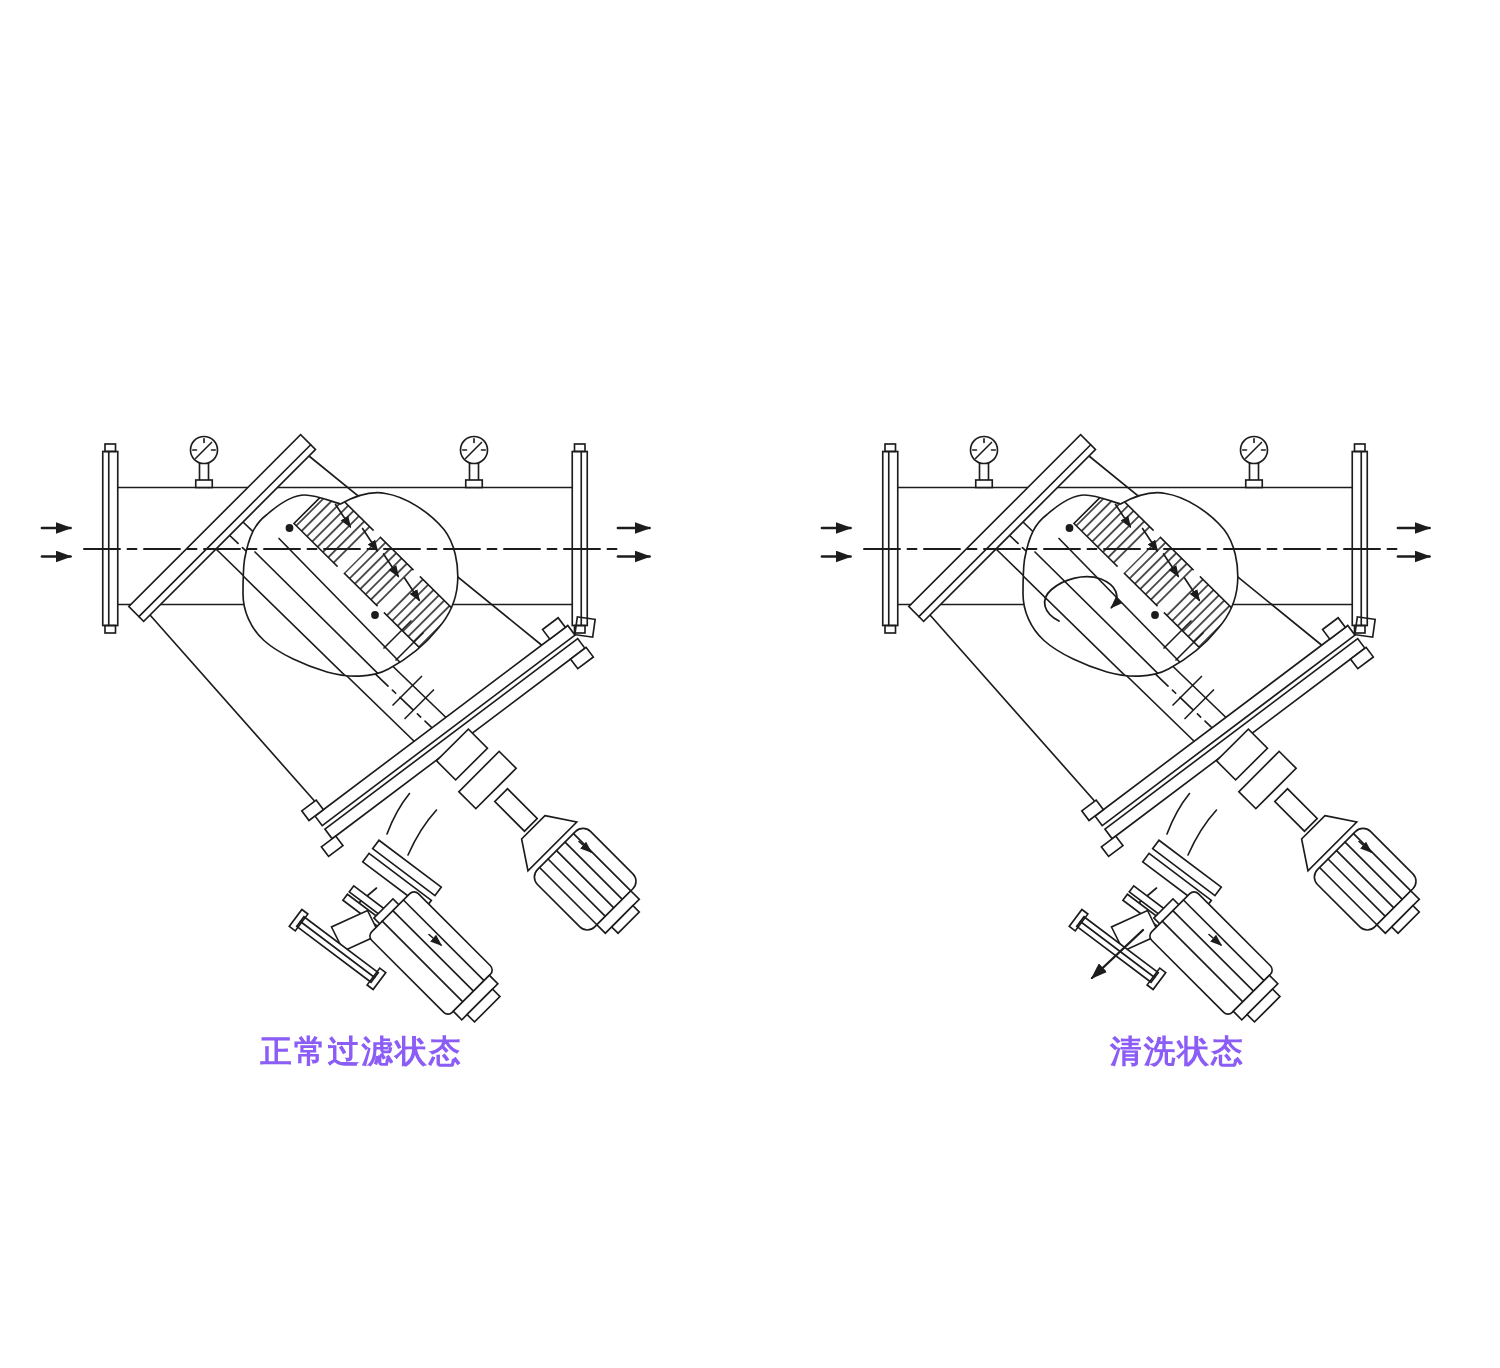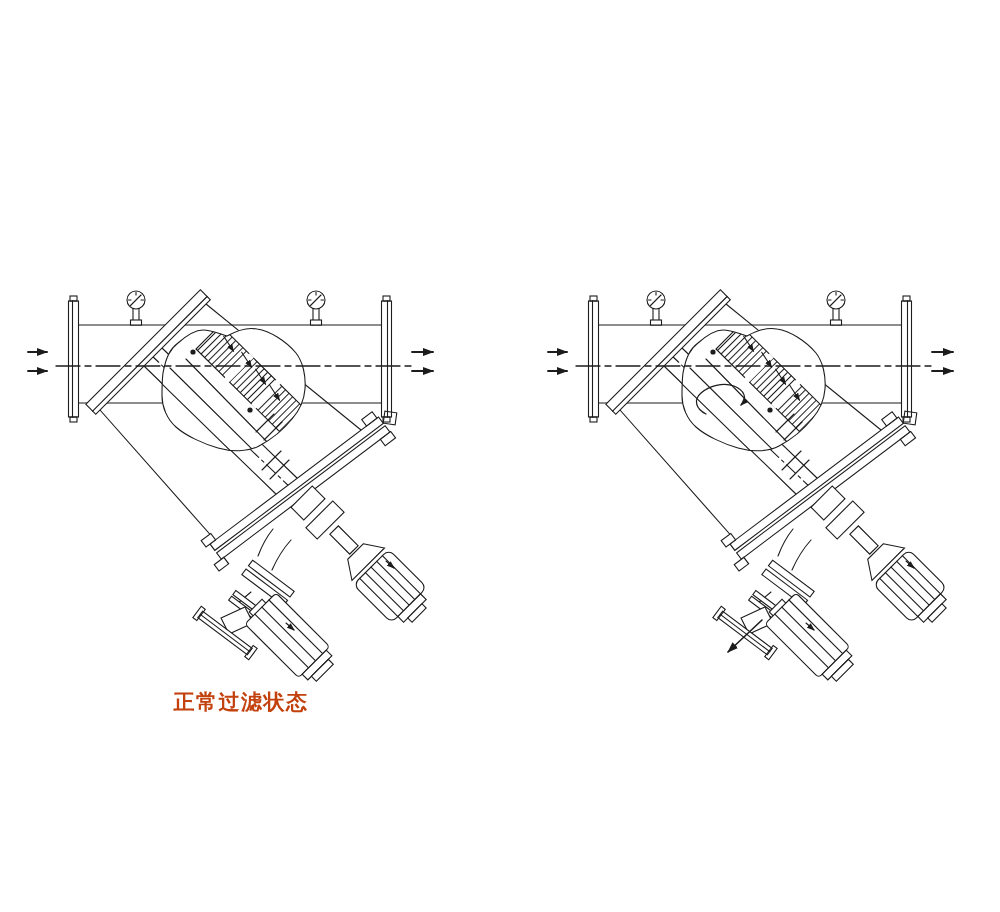--- a/index.html
+++ b/index.html
@@ -1,20 +1,20 @@
 <!DOCTYPE html>
 <html><head>
 <meta charset="utf-8">
 <style>
   html,body{margin:0;padding:0;background:#fff;}
   .canvas{position:relative;width:1000px;height:912px;background:#fff;overflow:hidden;
           font-family:"Liberation Sans","DejaVu Sans",sans-serif;}
   .canvas svg{position:absolute;left:0;top:0;}
   .caption{position:absolute;top:688px;height:28px;line-height:28px;text-align:center;
-           font-weight:700;font-size:21px;letter-spacing:1.5px;color:#c2410c;}
+           font-weight:700;font-size:21px;letter-spacing:1.5px;color:#8b5cf6;}
   .caption-left{left:128px;width:226px;}
   .caption-right{left:672px;width:226px;}
 </style>
 </head>
 <body>
 
 <div class="canvas">
 
 <svg width="1000" height="912" viewBox="0 0 1000 912" xmlns="http://www.w3.org/2000/svg" xmlns:xlink="http://www.w3.org/1999/xlink">
   <defs>
@@ -196,14 +196,15 @@
 
   <use href="#strainer-unit" xlink:href="#strainer-unit" transform="translate(520,0)"></use>
 
   <g transform="translate(520,0)" stroke="#1c1c1c" stroke-width="1.2" fill="none" stroke-linecap="round">
     <path d="M 186,414 C 176,409 173,400 181,393 C 189,386 203,382 214,386 C 224,390 228,398 221,405" marker-end="url(#ahs)"></path>
     <line x1="242" y1="620" x2="208" y2="652" stroke-width="1.6" marker-end="url(#ah)"></line>
   </g>
 </svg>
 
 <div class="caption caption-left">正常过滤状态</div>
+<div class="caption caption-right">清洗状态</div>
 
 </div>
 
 </body></html>

